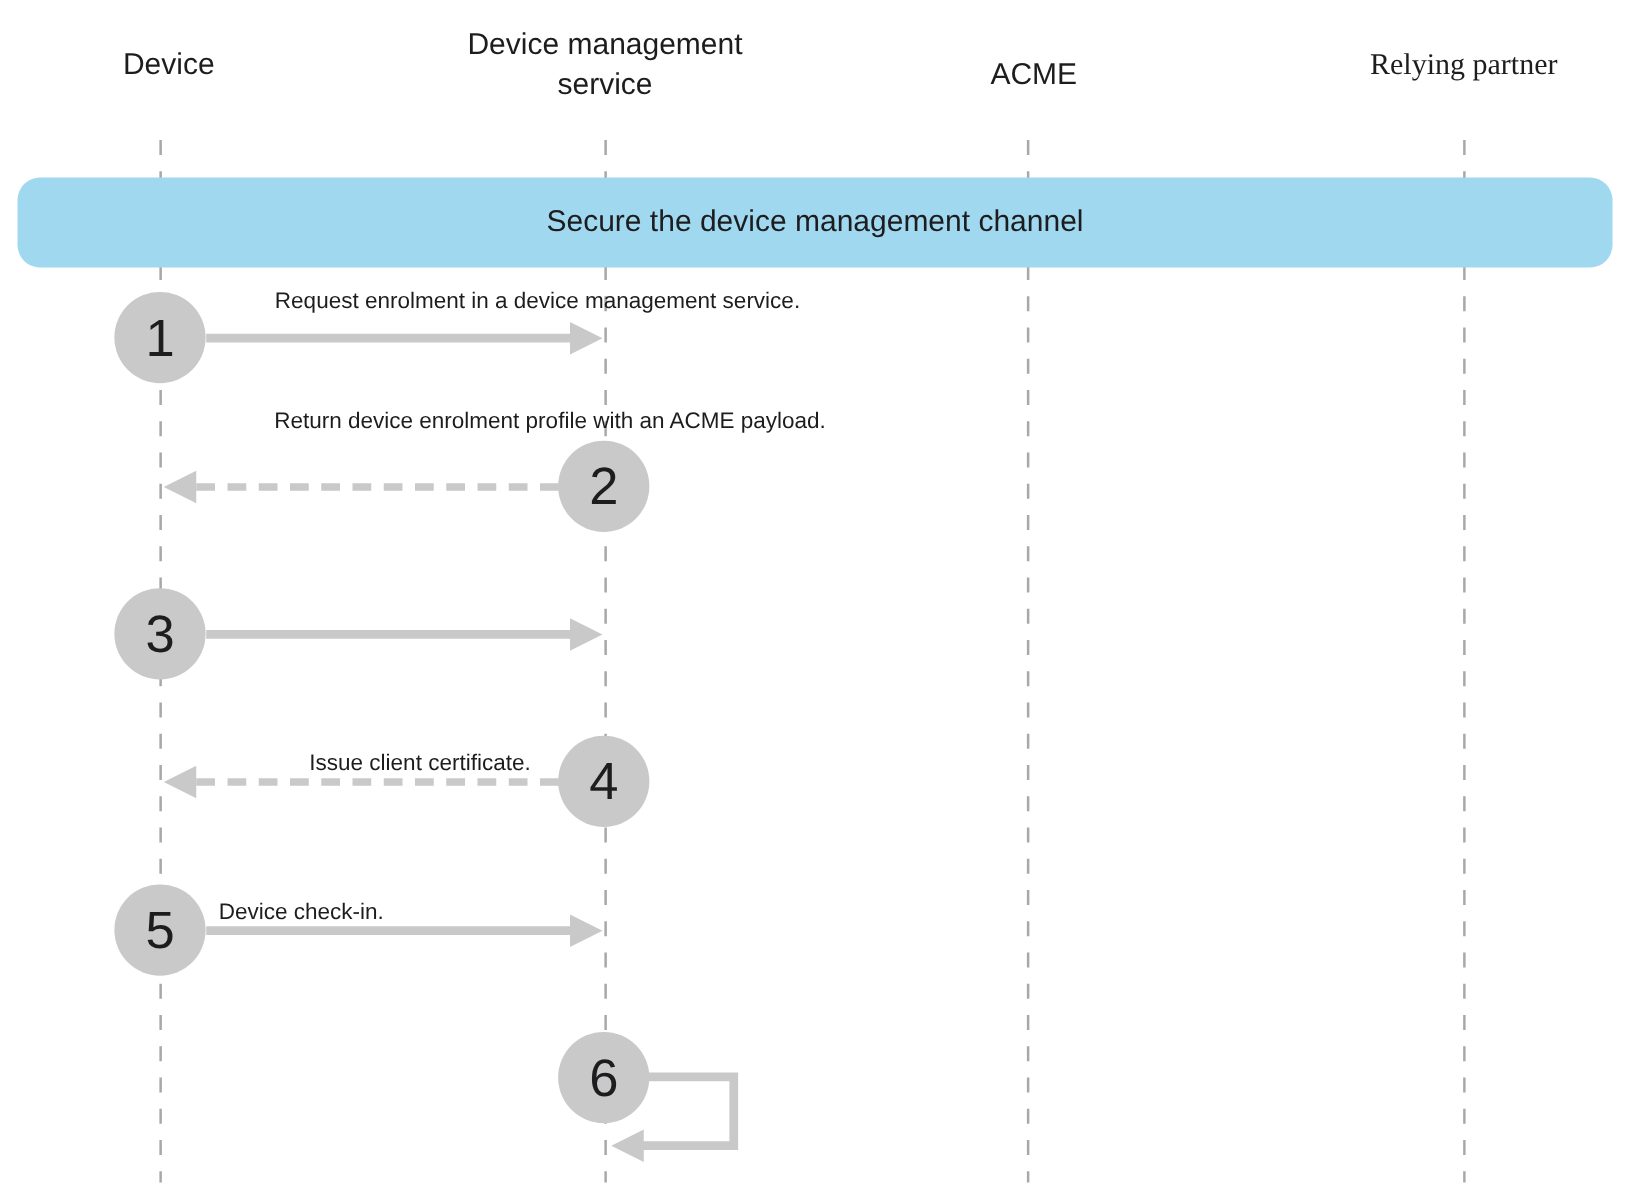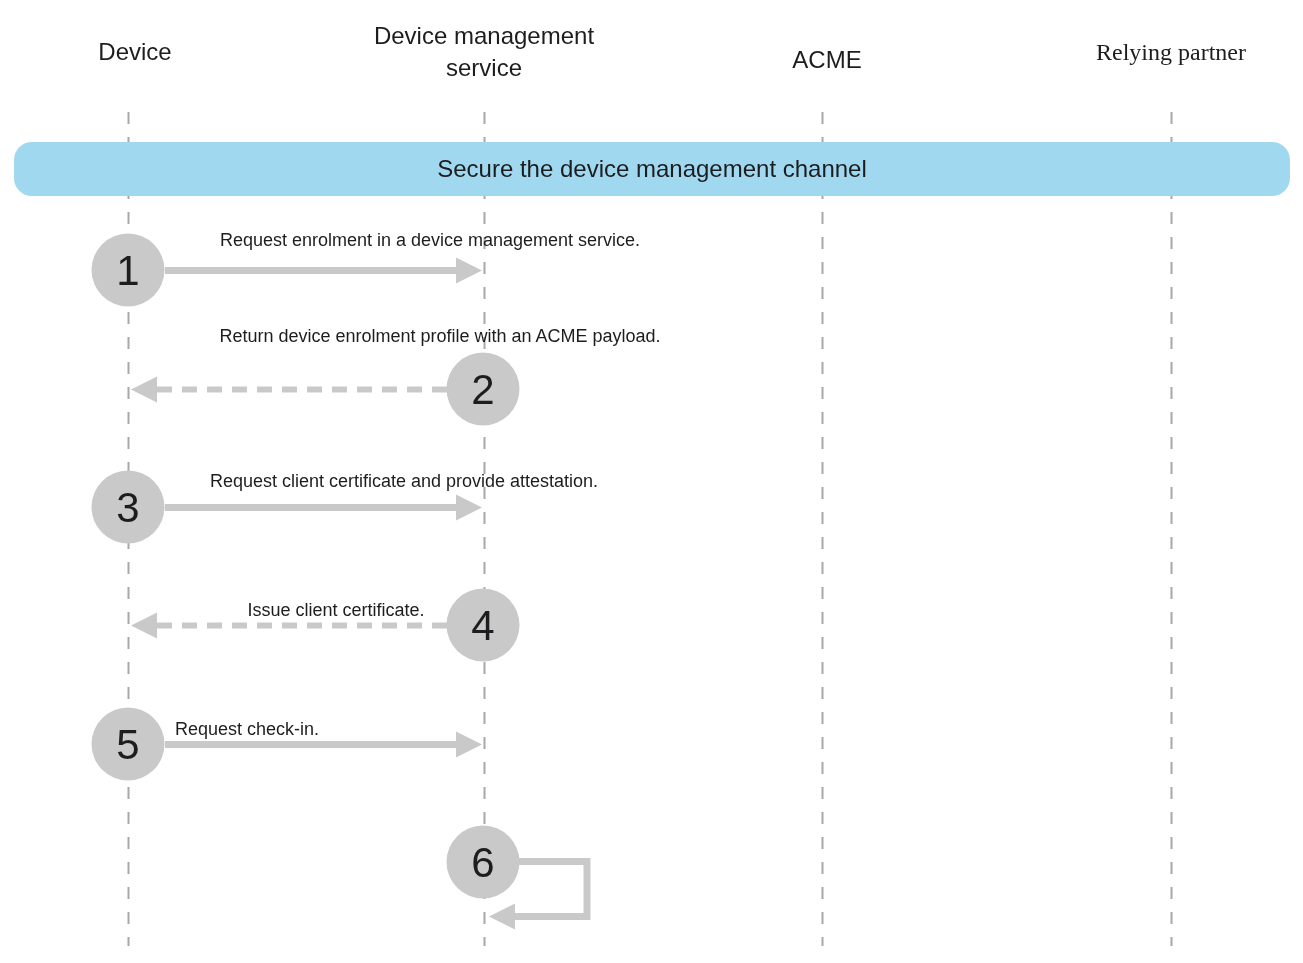--- a/index.html
+++ b/index.html
@@ -23,21 +23,21 @@
   .arrow-head{fill:var(--arrow);stroke:none;}
   .loop-path{stroke:var(--arrow);stroke-width:7;fill:none;}
 
   .actor-label{
     position:absolute;z-index:5;transform:translateX(-50%);
     font-size:24px;line-height:1.35;text-align:center;white-space:nowrap;
   }
   .actor-label.wrap{white-space:normal;width:300px;}
 
   .banner{
-    position:absolute;z-index:2;left:14px;top:142px;width:1276px;height:54px;
+    position:absolute;z-index:2;left:14px;top:142px;width:1276px;height:72px;
     background:var(--banner-bg);border-radius:18px;
     display:flex;align-items:center;justify-content:center;
     font-size:24px;
   }
 
   .step-circle{
     position:absolute;z-index:4;width:73px;height:73px;border-radius:50%;
     background:var(--circle-fill);transform:translate(-50%,-50%);
     display:flex;align-items:center;justify-content:center;
     font-size:42px;line-height:1;
@@ -104,17 +104,16 @@
     </div>
   <div class="step-circle" style="left:128px;top:744px;">
       <span>5</span>
     </div>
   <div class="step-circle" style="left:483px;top:862px;">
       <span>6</span>
     </div>
 
   <div class="msg-label centered" style="left:430px;top:229px;">Request enrolment in a device management service.</div>
   <div class="msg-label centered" style="left:440px;top:325px;">Return device enrolment profile with an ACME payload.</div>
-  <div class="msg-label centered" style="left:404px;top:470px;">Request client certificate and provide attestation.</div>
   <div class="msg-label centered" style="left:336px;top:599px;">Issue client certificate.</div>
-  <div class="msg-label" style="left:175px;top:718px;">Request check-in.</div>
+  <div class="msg-label" style="left:175px;top:718px;">Device check-in.</div>
 
 </div>
 
 </body></html>

